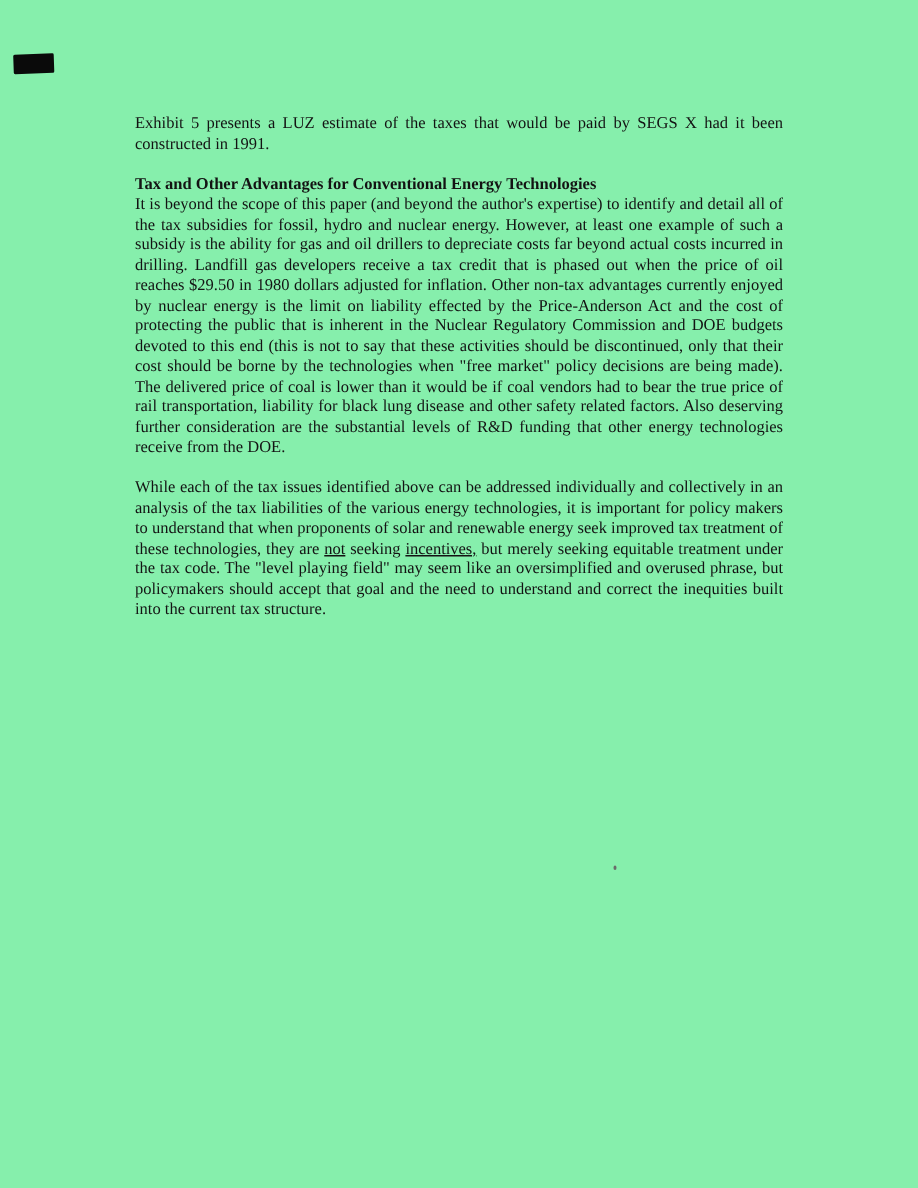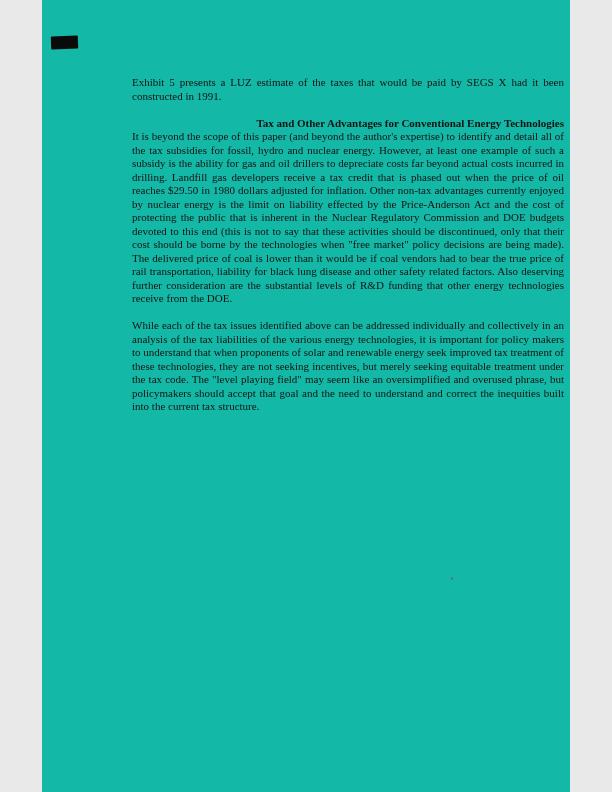--- a/index.html
+++ b/index.html
@@ -2,50 +2,51 @@
 <html><head>
 <meta charset="utf-8">
 <style>
   html, body {
     margin: 0;
     padding: 0;
     background: #e9e9e9;
   }
   .page {
     position: relative;
-    width: 528px;
+    width: 612px;
     height: 792px;
     margin: 0 auto;
-    background: #14b8a6;
+    background: #86efac;
     overflow: hidden;
     font-family: "Liberation Serif", serif;
     color: #131313;
   }
   .content {
     position: absolute;
     left: 90px;
     top: 76px;
     width: 432px;
     font-size: 11px;
     line-height: 13.5px;
     text-align: justify;
   }
   .para {
     margin: 0 0 13.5px 0;
   }
   .heading {
     margin: 0;
     font-size: 11px;
     font-weight: bold;
-    text-align: right;
+    text-align: left;
   }
   .body-after-heading {
     margin: 0 0 13.5px 0;
   }
   .underlined {
+    text-decoration: underline;
   }
   .footer {
     position: absolute;
     left: 0;
     top: 730px;
     width: 612px;
     text-align: center;
     font-size: 11px;
     color: #1a1a1a;
   }

